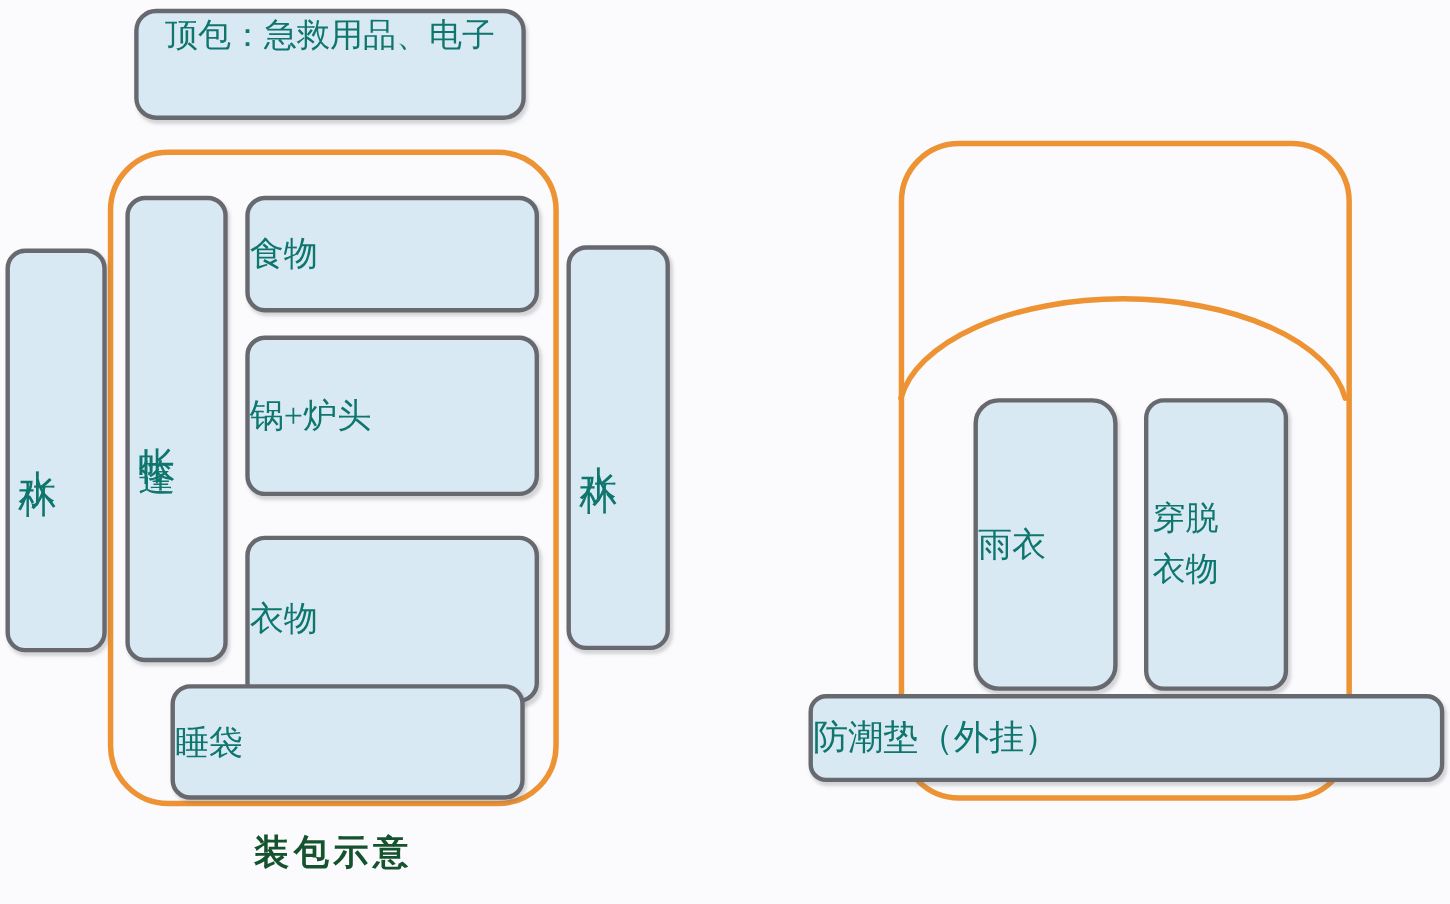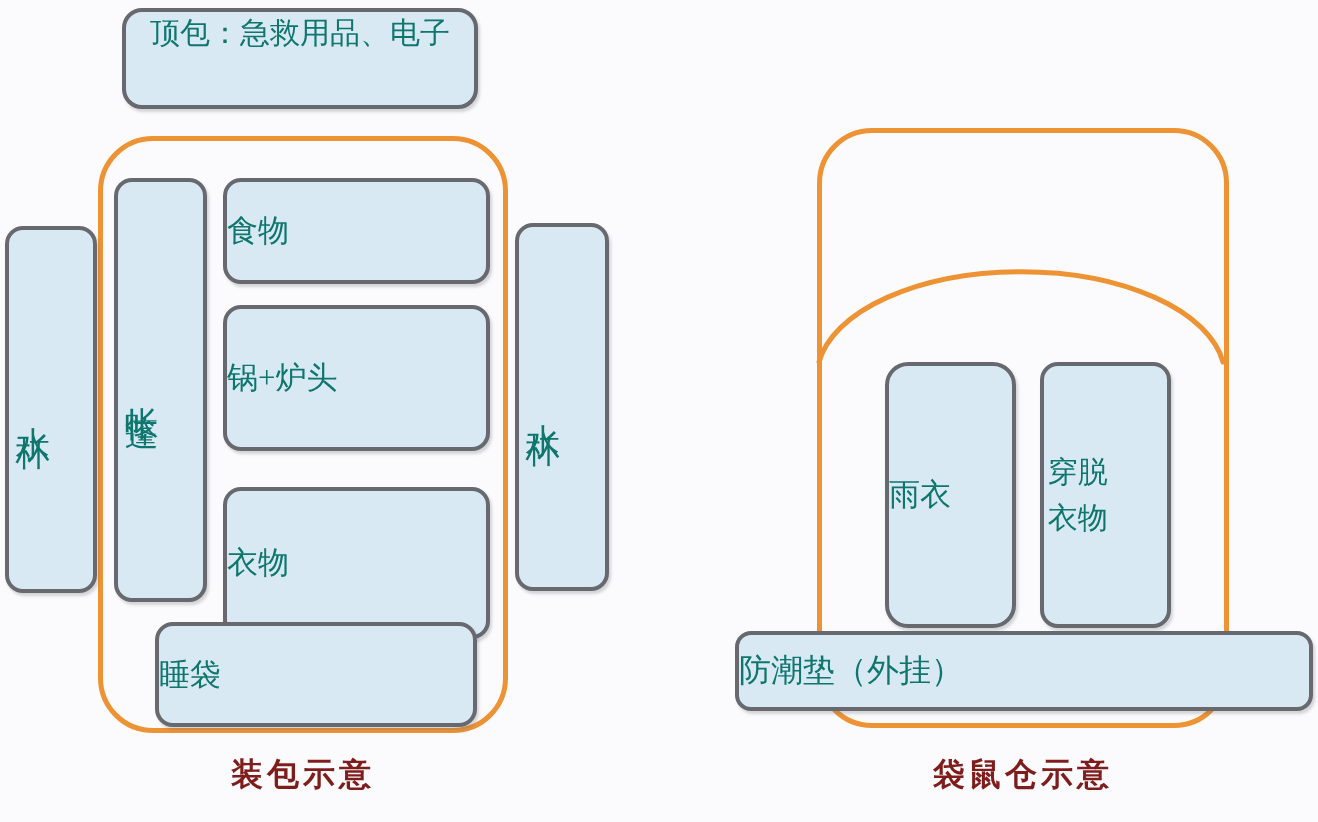--- a/index.html
+++ b/index.html
@@ -45,21 +45,21 @@
     background: transparent;
     z-index: 1;
   }
 
   .arc-svg { position: absolute; z-index: 1; }
 
   .caption {
     position: absolute;
     font-weight: bold;
     font-size: 32px;
-    color: #7f1d1d;
+    color: #14532d;
     text-align: center;
     letter-spacing: 4px;
     z-index: 4;
   }
 
   
   .top-note     { left: 122px; top: 8px;   width: 356px; height: 101px; border-radius: 20px; flex-direction: column; font-size: 30px; line-height: 1.42; }
   .water-left   { left: 5px;   top: 226px; width: 92px;  height: 367px; }
   .tent-box     { left: 114px; top: 178px; width: 93px;  height: 424px; }
   .food-box     { left: 223px; top: 178px; width: 267px; height: 106px; }
@@ -130,15 +130,14 @@
   </div>
 
   <div class="ibox wear-box">
     <span class="wrap2">穿脱衣物</span>
   </div>
 
   <div class="ibox pad-box">
     <span>防潮垫（外挂）</span>
   </div>
 
-  <div class="caption caption-right">袋鼠仓示意</div>
 
 </div>
 
 </body></html>

